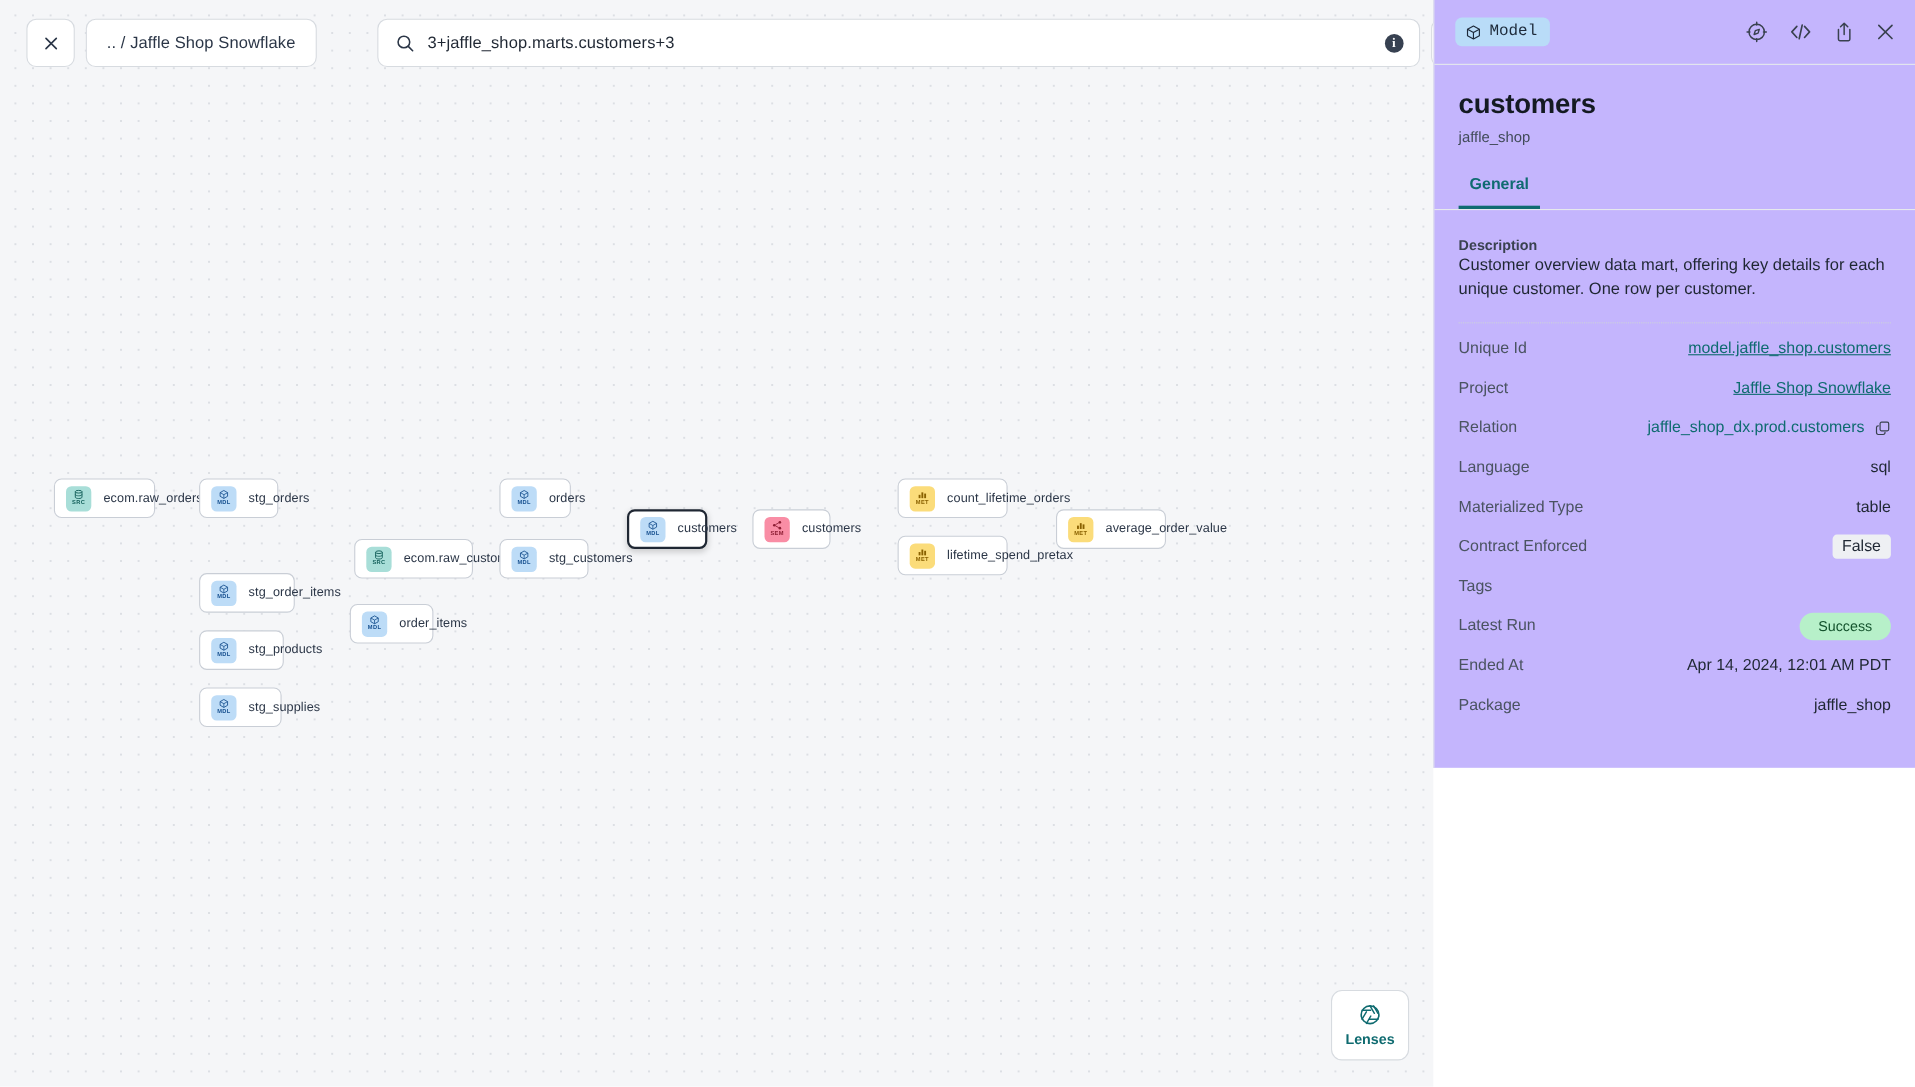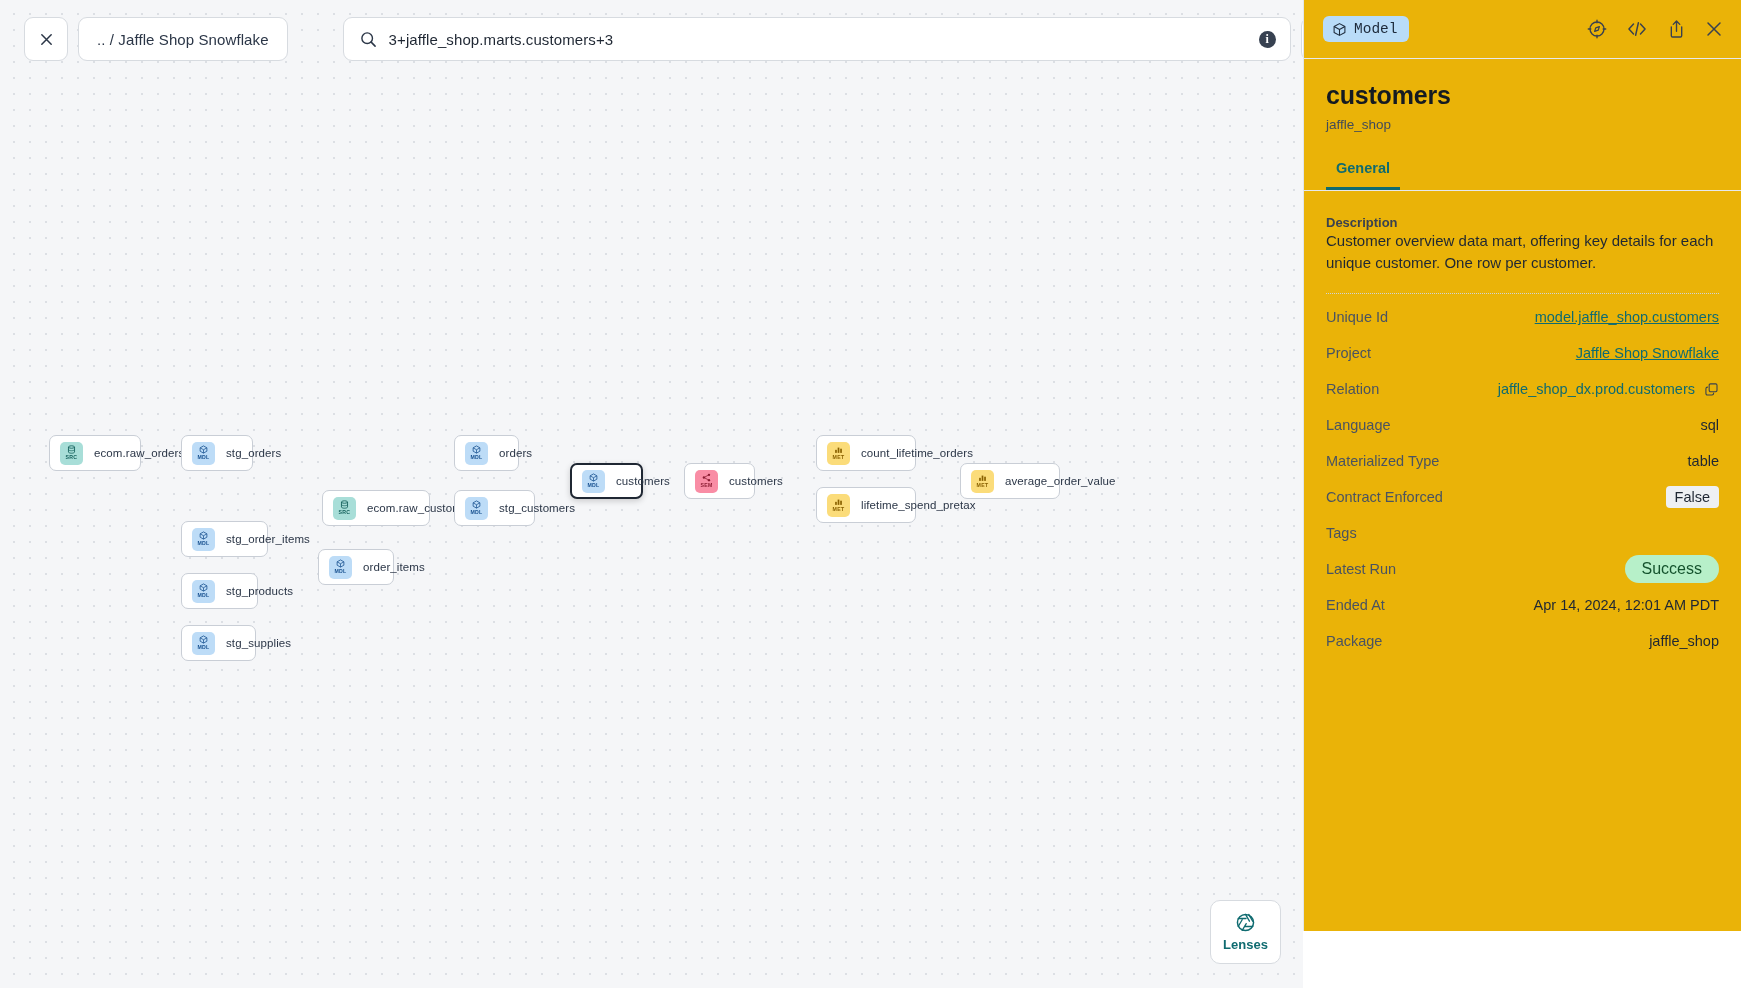--- a/index.html
+++ b/index.html
@@ -69,21 +69,21 @@
   
   .lenses {
     position: absolute; right: 22px; bottom: 24px; width: 71px; height: 64px;
     background: #fff; border: 1px solid #d7dbe0; border-radius: 10px;
     display: flex; flex-direction: column; align-items: center; justify-content: center; gap: 4px;
     cursor: pointer; z-index: 6;
   }
   .lenses .lt { font-size: 13px; color: #0f6b70; font-weight: 600; }
 
   
-  .panel { width: 438px; height: 931px; background: #eab308; border-left: 1px solid #e3e6ea; position: relative; flex: 0 0 438px; }
+  .panel { width: 438px; height: 698px; background: #c4b5fd; border-left: 1px solid #e3e6ea; position: relative; flex: 0 0 438px; }
   .panel-top { height: 58px; display: flex; align-items: center; padding: 0 18px 0 19px; }
   .type-chip {
     display: inline-flex; align-items: center; gap: 7px; background: #b9dcf8; color: #1d2a3a;
     border-radius: 6px; padding: 5px 11px 5px 9px; font-size: 14.5px;
     font-family: "Liberation Mono", monospace; cursor: pointer;
   }
   .panel-icons { margin-left: auto; display: flex; align-items: center; gap: 19px; color: #39414f; }
   .panel-icons span { cursor: pointer; display: flex; }
   .panel-sep { border-top: 1px solid #e6e9ed; }
   .panel-head { padding: 22px 22px 0 22px; }
@@ -95,21 +95,21 @@
   .sec-label { font-size: 13px; font-weight: 700; color: #39414f; }
   .desc { font-size: 15px; color: #1f2733; line-height: 1.48; }
   .dotted { border-top: 1px dotted #cdd3da; margin: 19px 0 5px 0; }
   .row { display: flex; align-items: center; justify-content: space-between; min-height: 36px; padding: 0; }
   .row + .row { margin-top: 0; }
   .row .k { font-size: 14.5px; color: #4a5361; }
   .row .v { font-size: 14.5px; color: #1f2733; text-align: right; }
   .row .v.link { color: #0f6b70; text-decoration: underline; cursor: pointer; }
   .row .v.chip { background: #eef0f3; padding: 3px 9px; border-radius: 4px; }
   .row .v.rel { display: inline-flex; align-items: center; gap: 9px; color: #0f6b70; }
-  .pill { background: #b7f0c9; color: #14532d; border-radius: 999px; padding: 5px 17px; font-size: 16px; }
+  .pill { background: #b7f0c9; color: #14532d; border-radius: 999px; padding: 5px 17px; font-size: 13px; }
   .copy-ic { cursor: pointer; display: flex; }
 </style>
 </head>
 <body>
 
 <div id="app">
 
   <div class="canvas">
 
     <div class="toolbar">

